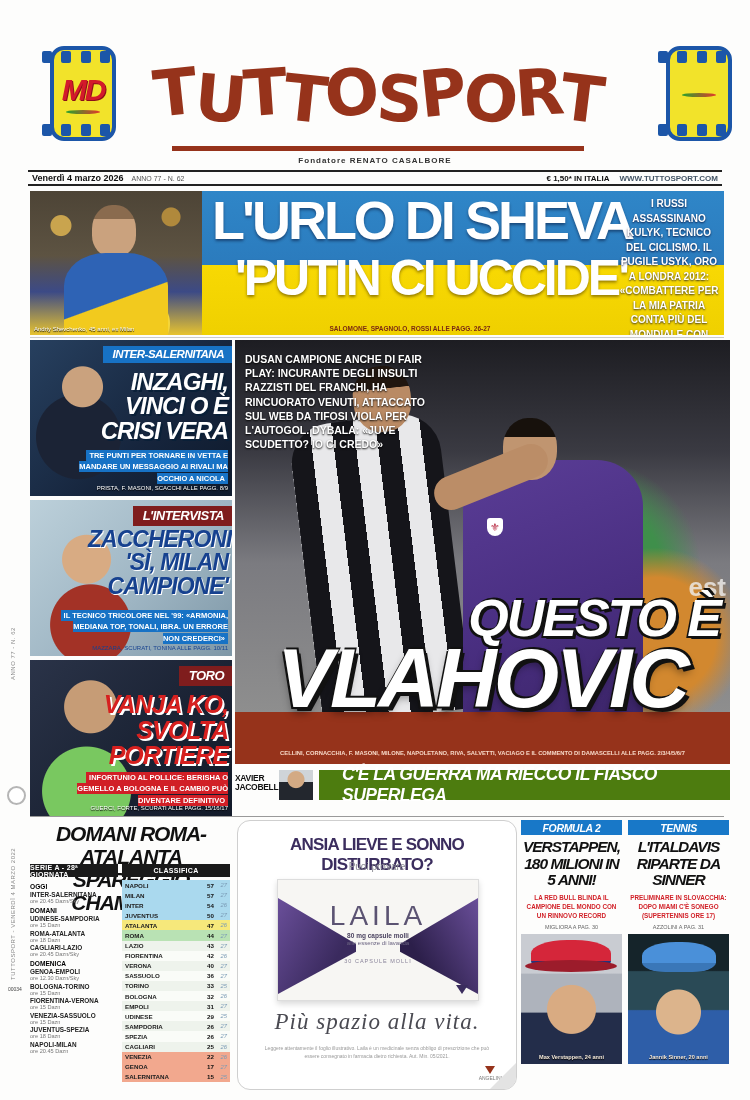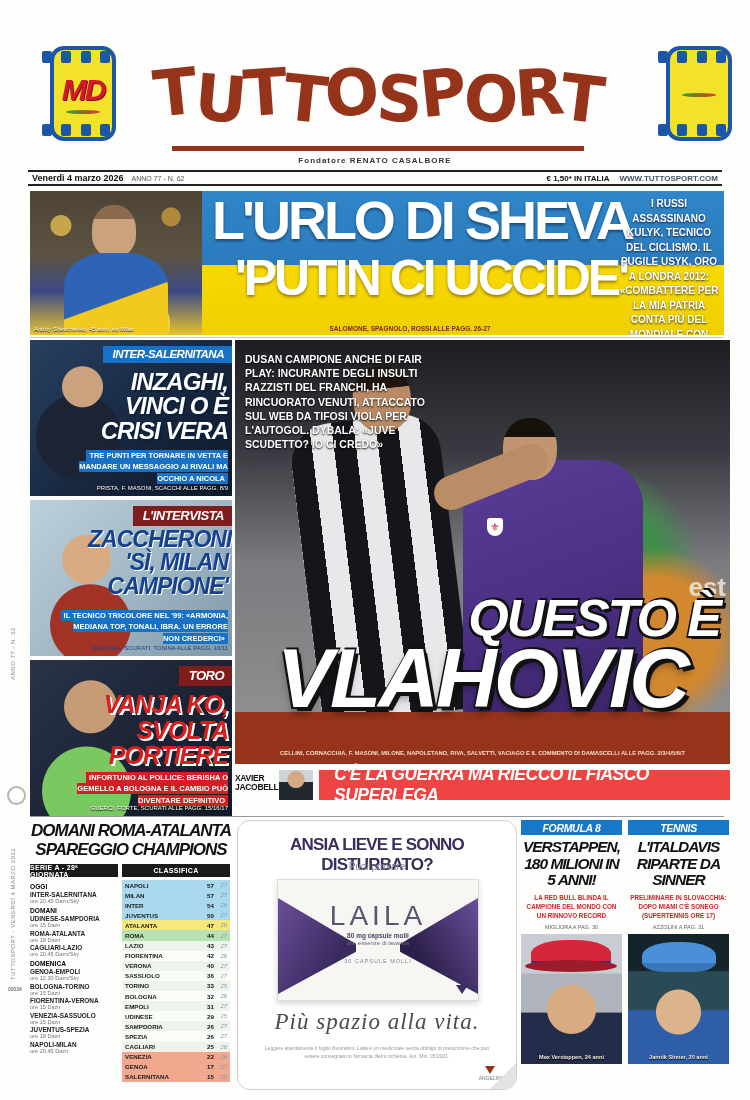--- a/index.html
+++ b/index.html
@@ -101,26 +101,26 @@
      font-size:52px;letter-spacing:-2px;text-shadow:3px 3px 0 #111,-2px 2px 0 #111,2px -2px 0 #111;}
   .main-h2{left:238px;top:636px;width:488px;text-align:center;color:#fff;font-weight:900;font-style:italic;
      font-size:84px;letter-spacing:-3px;line-height:1;text-shadow:4px 4px 0 #111,-2px 2px 0 #111,2px -2px 0 #111,0 6px 8px rgba(0,0,0,.4);}
   .brown-strip{left:235px;top:712px;width:495px;height:52px;background:#96331b;}
   .main-caption{left:245px;top:750px;width:475px;text-align:center;color:#f7d9c8;font-weight:bold;font-size:5.8px;}
   .jaco-row{left:235px;top:770px;width:495px;height:30px;display:flex;}
   .jaco-name{width:44px;font-weight:900;font-size:8.5px;line-height:1.05;color:#111;padding-top:4px;letter-spacing:-0.3px;}
   .jaco-photo{width:34px;height:30px;background:
      radial-gradient(circle at 50% 32%,#d3aa84 0 8px,transparent 9px),
      linear-gradient(180deg,#cfd4d8 0 40%,#23272e 41% 100%);margin-right:6px;}
-  .jaco-bar{flex:1;background:#ef4444;color:#fff;font-weight:900;font-style:italic;font-size:17.5px;
-     display:flex;align-items:center;padding-left:15px;letter-spacing:-0.5px;}
+  .jaco-bar{flex:1;background:#4d7c0f;color:#fff;font-weight:900;font-style:italic;font-size:17.5px;
+     display:flex;align-items:center;padding-left:23px;letter-spacing:-0.5px;}
 
   
   .bl-title{left:30px;top:822px;width:202px;text-align:center;font-weight:900;font-style:italic;
-     font-size:17px;letter-spacing:-1px;line-height:1.1;color:#111;}
+     font-size:21px;letter-spacing:-1px;line-height:1.1;color:#111;}
   .col-head{position:absolute;height:13px;background:#1a1a1a;color:#fff;font-weight:bold;font-size:7px;
      display:flex;align-items:center;justify-content:center;letter-spacing:.3px;}
   .fixtures{left:30px;top:880px;width:88px;}
   .fx-day{font-size:6.6px;font-weight:900;color:#000;margin-top:2.5px;}
   .fx-match{font-size:6.4px;font-weight:bold;color:#222;margin-top:1.5px;}
   .fx-time{font-size:5.6px;color:#777;}
   .standings{left:122px;top:880px;width:108px;}
   .st-row{display:flex;align-items:center;height:10.1px;padding:0 3px;box-sizing:border-box;}
   .st-row .t{flex:1;font-size:6.2px;font-weight:bold;color:#222;}
   .st-row .p{width:14px;text-align:right;font-size:6.2px;font-weight:bold;color:#111;}
@@ -459,21 +459,21 @@
       <div class="ad-sub3">30 CAPSULE MOLLI</div>
       <div class="ad-mark"></div>
     </div>
     <div class="ad-tagline">Più spazio alla vita.</div>
     <div class="ad-fine">Leggere attentamente il foglio illustrativo. Laila è un medicinale senza obbligo di prescrizione che può essere consegnato in farmacia dietro richiesta. Aut. Min. 05/2021.</div>
     <div class="ad-logo">ANGELINI</div>
     <div class="ad-curl"></div>
   </div>
 
   <div class="abs sbox" style="left:521px;">
-    <div class="sbox-badge">FORMULA 8</div>
+    <div class="sbox-badge">FORMULA 2</div>
     <div class="sbox-head">VERSTAPPEN, 180 MILIONI IN 5 ANNI!</div>
     <div class="sbox-sub">LA RED BULL BLINDA IL CAMPIONE DEL MONDO CON UN RINNOVO RECORD</div>
     <div class="sbox-by">MIGLIORA A PAG. 30</div>
     <div class="sbox-photo photo-max">
       <div class="cap-max"></div>
       <div class="sbox-cap">Max Verstappen, 24 anni</div>
     </div>
   </div>
 
   <div class="abs sbox" style="left:628px;">

